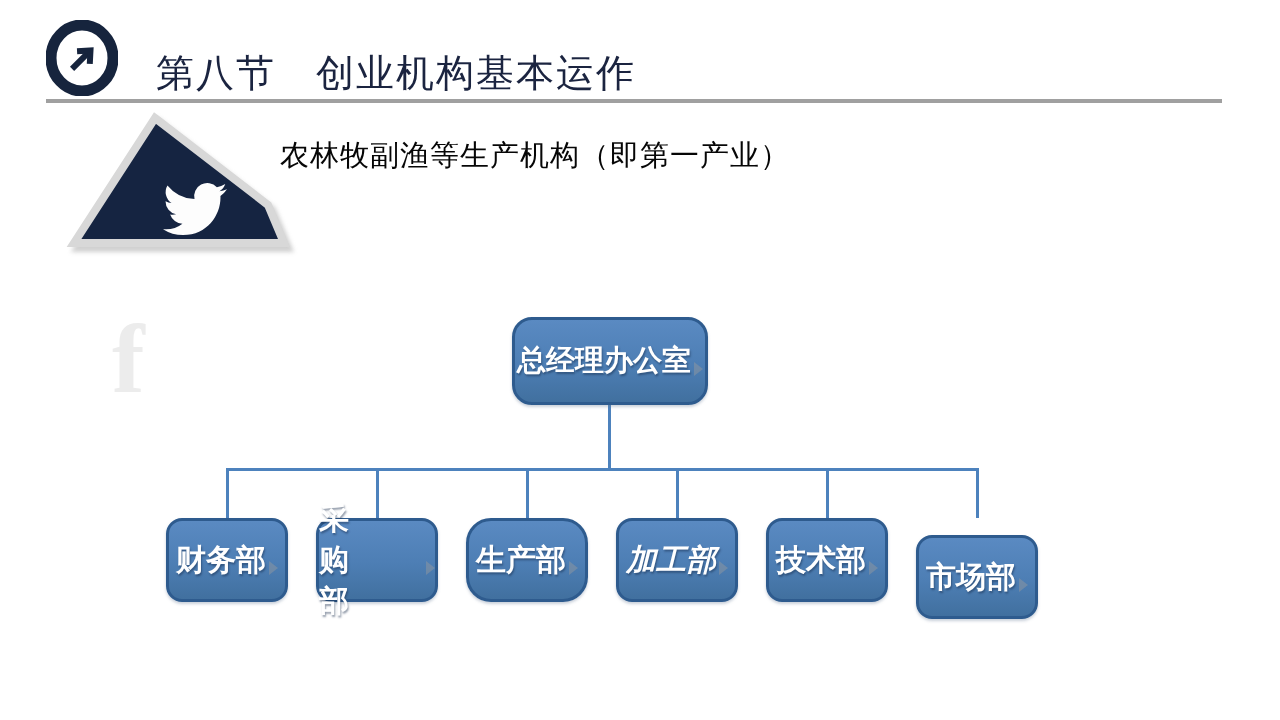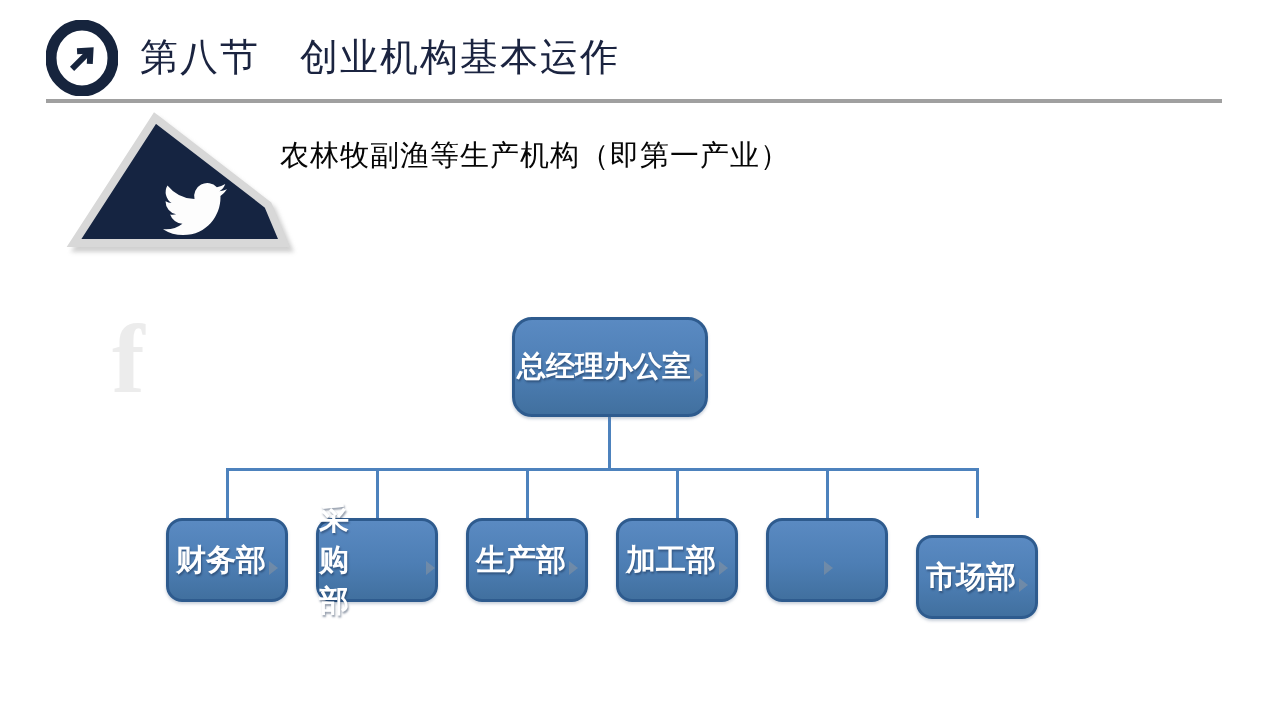--- a/index.html
+++ b/index.html
@@ -3,21 +3,21 @@
 <meta charset="utf-8">
 <style>
   html,body{margin:0;padding:0;background:#ffffff;}
   .slide{
     position:relative;width:1280px;height:720px;background:#ffffff;overflow:hidden;
     font-family:"Liberation Sans","DejaVu Sans",sans-serif;
   }
   
   .header-icon{position:absolute;left:46px;top:20px;width:72px;height:76px;}
   .page-title{
-    position:absolute;left:140px;top:32px;margin:0;
+    position:absolute;left:140px;top:32px;margin:16px;
     font-family:"Liberation Serif","DejaVu Serif",serif;
     font-size:38px;font-weight:400;color:#1b2440;letter-spacing:2px;white-space:pre;
   }
   .divider{position:absolute;left:46px;top:99px;width:1176px;height:4px;background:#a0a0a0;}
   
   .tri-shape{position:absolute;left:48px;top:110px;width:260px;height:158px;
     filter:drop-shadow(4px 5px 2px rgba(120,120,120,0.35));}
   .intro-line{
     position:absolute;left:280px;margin:0;
     font-family:"Liberation Serif","DejaVu Serif",serif;
@@ -34,24 +34,24 @@
   
   .org-box{
     position:absolute;box-sizing:border-box;
     background:linear-gradient(180deg,#5a8ac2 0%,#4d7eb4 55%,#41709f 100%);
     border:3px solid #2e5b8e;border-radius:16px;
     display:flex;align-items:center;justify-content:center;
     color:#ffffff;font-weight:bold;
     text-shadow:1px 2px 2px rgba(20,40,70,0.45);
     box-shadow:0 2px 3px rgba(100,120,150,0.35);
   }
-  .org-root{left:512px;top:317px;width:196px;height:100px;border-radius:20px;font-size:29px;}
+  .org-root{left:512px;top:317px;width:196px;height:88px;border-radius:20px;font-size:29px;}
   .org-dept{top:518px;width:122px;height:84px;font-size:30px;}
-  .dept-0{left:166px;} .dept-1{left:316px;gap:48px;} .dept-2{left:466px;}
-  .dept-3{left:616px;} .dept-4{left:766px;} .dept-5{left:916px;margin-top:17px;}
+  .dept-0{left:166px;} .dept-1{left:316px;gap:48px;} .dept-2{left:466px;border-radius:25px;}
+  .dept-3{left:616px;font-style:italic;} .dept-4{left:766px;} .dept-5{left:916px;margin-top:17px;}
   .arrow-dec{
     display:inline-block;width:0;height:0;margin-left:3px;margin-top:16px;
     border-top:7px solid transparent;border-bottom:7px solid transparent;
     border-left:9px solid rgba(140,150,160,0.55);
   }
   .conn{position:absolute;background:#4d82bd;}
   .conn-root{left:608px;top:400px;width:3px;height:70px;}
   .conn-rail{left:226px;top:468px;width:753px;height:3px;}
   .conn-drop{top:470px;width:3px;height:48px;}
   .drop-0{left:226px;} .drop-1{left:376px;} .drop-2{left:526px;}
@@ -106,20 +106,21 @@
   </div>
   <div class="org-box org-dept dept-2">
     <span>生产部</span>
       <span class="arrow-dec"></span>
   </div>
   <div class="org-box org-dept dept-3">
     <span>加工部</span>
       <span class="arrow-dec"></span>
   </div>
   <div class="org-box org-dept dept-4">
+    <span>技术部</span>
       <span class="arrow-dec"></span>
   </div>
   <div class="org-box org-dept dept-5">
     <span>市场部</span>
       <span class="arrow-dec"></span>
   </div>
 
 </div>
 
 </body></html>

